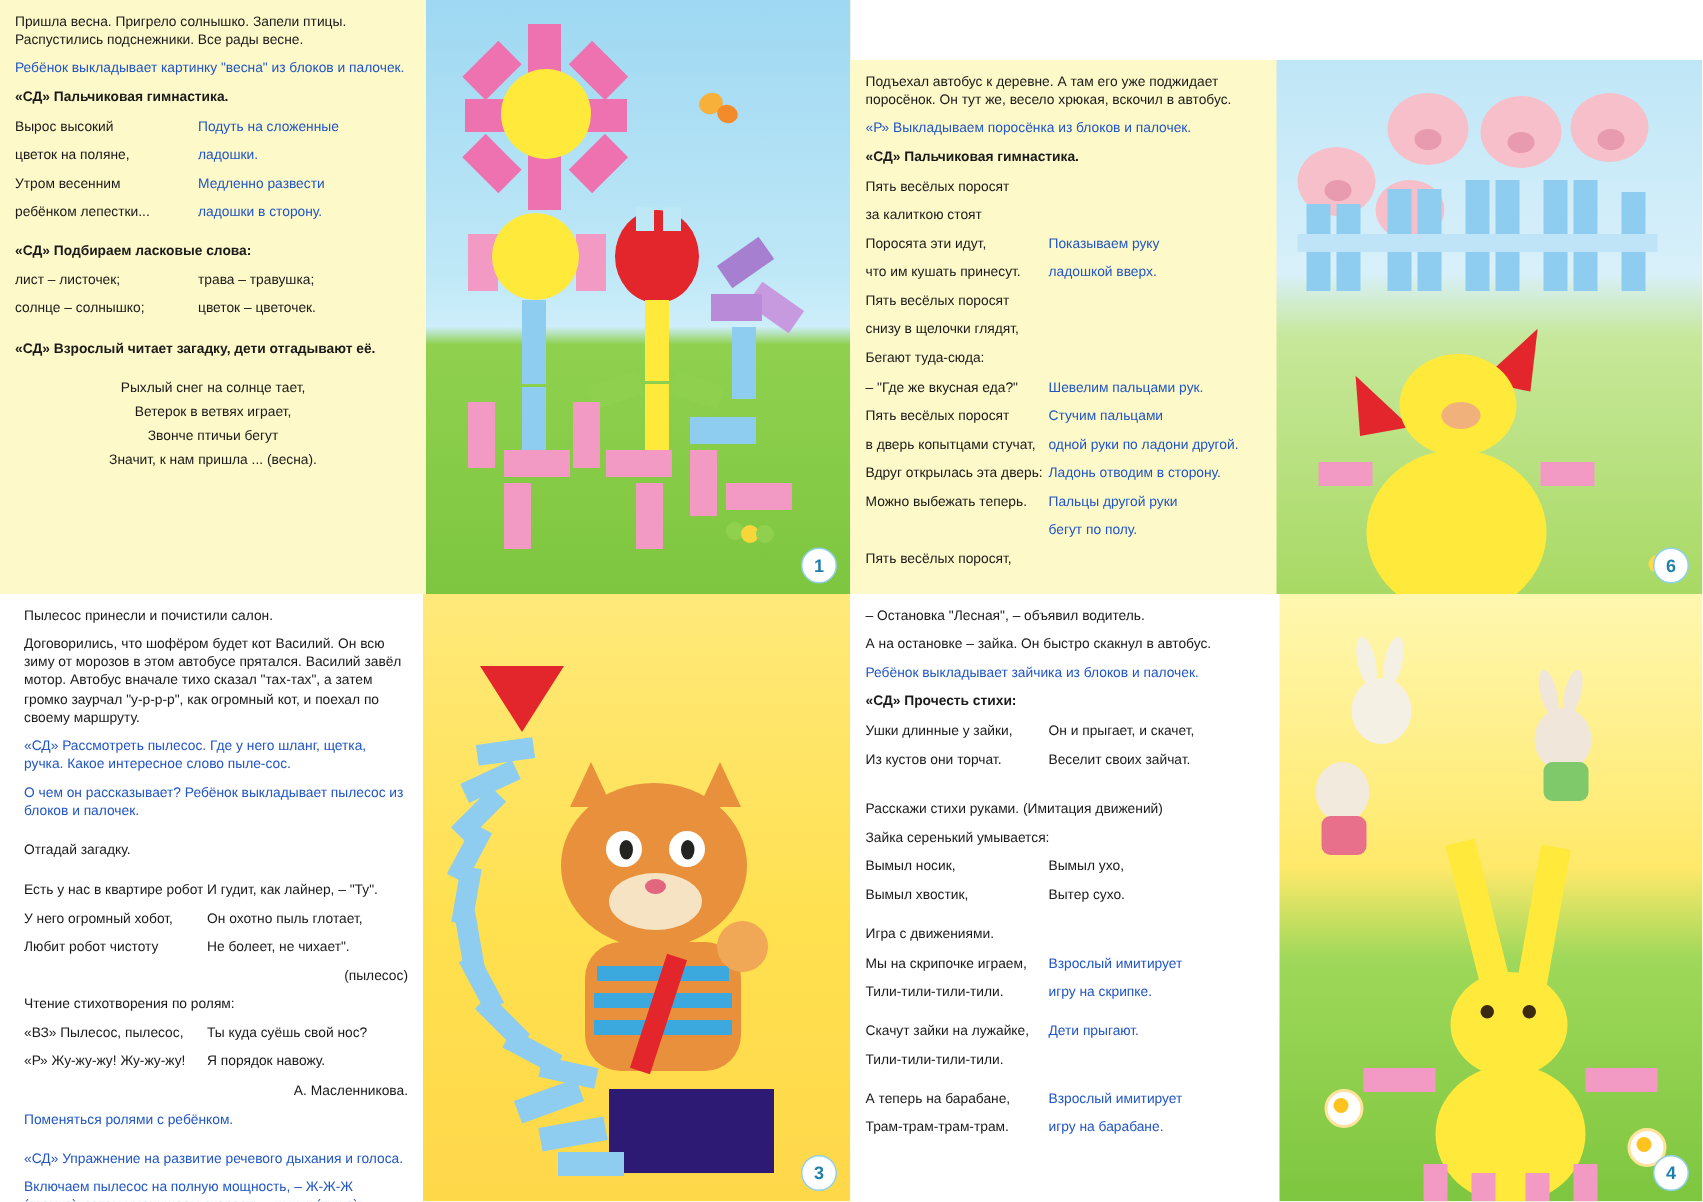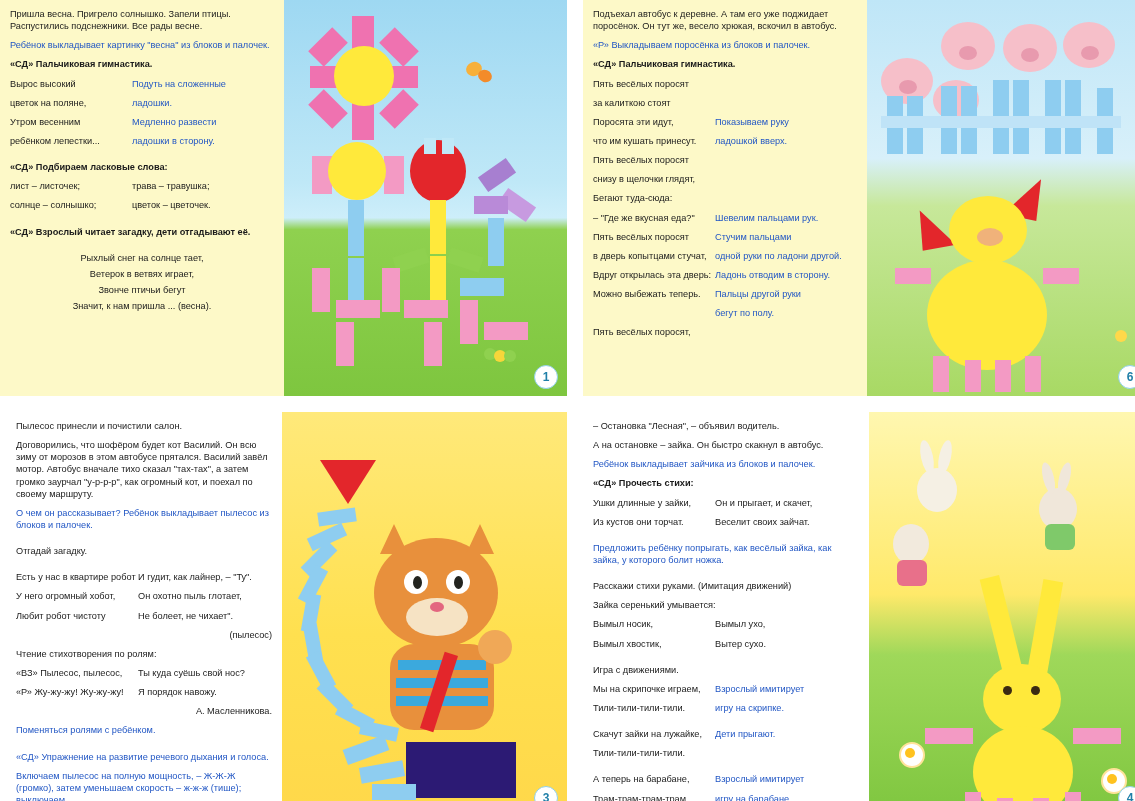--- a/index.html
+++ b/index.html
@@ -7,25 +7,25 @@
     width:1135px;height:801px;
     background:#ffffff;
     font-family:"Liberation Sans", sans-serif;
     overflow:hidden;
   }
   .sheet{
     position:relative;width:939px;height:801px;
     display:grid;
     grid-template-columns:567px 568px;
     grid-template-rows:396px 405px;
-    gap:16px;
+    gap:0;
   }
   .page{position:relative;overflow:hidden;display:flex;}
   .page.p1{background:#fdf9c8;}
-  .page.p6{background:#fdf9c8;}
+  .page.p6{background:#fdf9c8;margin-top:40px;}
   .page.p3{background:#ffffff;}
   .page.p4{background:#ffffff;}
 
   
   .txtcol{
     position:relative;
     box-sizing:border-box;
     padding:8px 10px 8px 10px;
     font-size:9.2px;
     line-height:1.32;
@@ -276,20 +276,21 @@
       <div class="circle" style="left:248px;top:330px;width:12px;height:12px;background:#ffd84a;"></div>
 
       <div class="pagenum">6</div>
     </div>
   </div>
 
   <div class="page p3">
     <div class="txtcol">
       <p>Пылесос принесли и почистили салон.</p>
       <p>Договорились, что шофёром будет кот Василий. Он всю зиму от морозов в этом автобусе прятался. Василий завёл мотор. Автобус вначале тихо сказал "тах-тах", а затем громко заурчал "у-р-р-р",  как огромный кот, и поехал по своему маршруту.</p>
+      <p class="blue">«СД»  Рассмотреть пылесос. Где у него шланг, щетка, ручка. Какое интересное слово пыле-сос.</p>
       <p class="blue">О чем он рассказывает? Ребёнок выкладывает пылесос из блоков и палочек.</p>
       <div class="spacer"></div>
       <p>Отгадай загадку.</p>
       <div class="spacer"></div>
       <div class="two black tight">
           <div class="l">Есть у нас в квартире робот</div>
           <div class="r">И гудит, как лайнер, – "Ту".</div>
         </div>
       <div class="two black tight">
           <div class="l">У него огромный хобот,</div>
@@ -364,21 +365,20 @@
       <p class="tag">«СД»  Прочесть стихи:</p>
       <div class="two black tight">
           <div class="l">Ушки длинные у зайки,</div>
           <div class="r">Он и прыгает, и скачет,</div>
         </div>
       <div class="two black tight">
           <div class="l">Из кустов они торчат.</div>
           <div class="r">Веселит своих зайчат.</div>
         </div>
       <div class="spacer"></div>
-      <p class="blue">Предложить ребёнку попрыгать, как весёлый зайка, как зайка, у которого болит ножка.</p>
       <div class="spacer"></div>
       <p>Расскажи стихи руками.  (Имитация движений)</p>
       <p>Зайка серенький умывается:</p>
       <div class="two black tight">
           <div class="l">Вымыл носик,</div>
           <div class="r">Вымыл ухо,</div>
         </div>
       <div class="two black tight">
           <div class="l">Вымыл хвостик,</div>
           <div class="r">Вытер сухо.</div>

